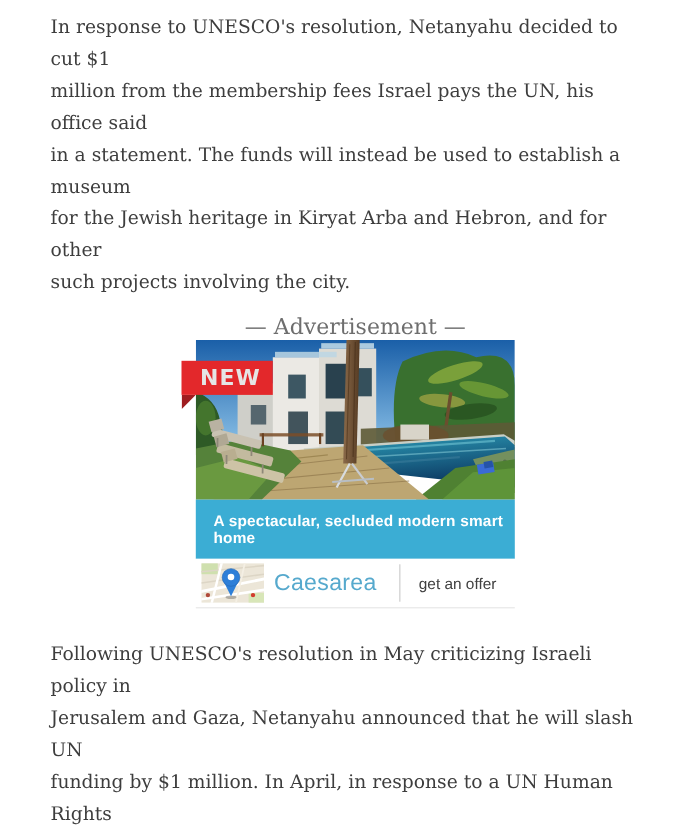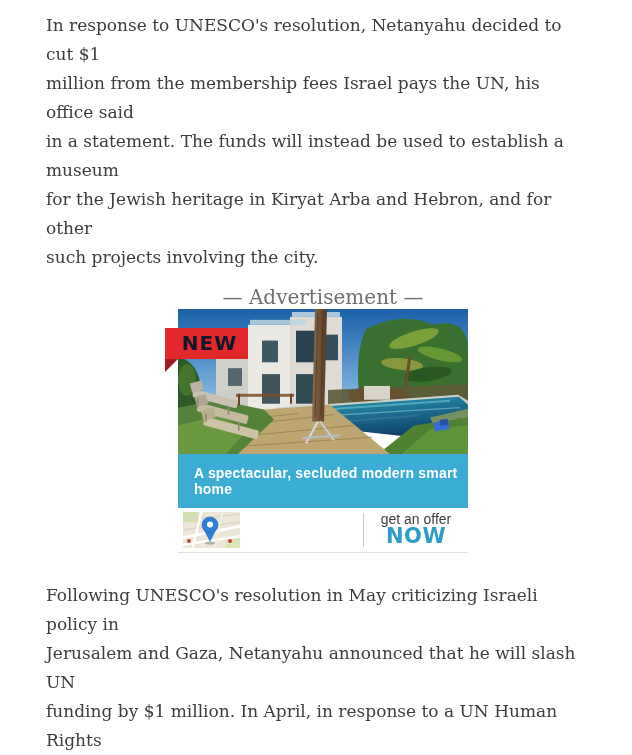--- a/index.html
+++ b/index.html
@@ -11,21 +11,21 @@
   .para-2{margin-top:28px;}
 
   .ad-label{width:290px;margin:14px 0 1px 132px;text-align:center;color:#6e6e6e;
             font-size:20px;line-height:22px;}
 
   .ad{width:290px;margin-left:132px;position:relative;border-bottom:1px solid #e2e2e2;}
   .ad-photo{position:relative;width:290px;height:145px;}
   .ad-photo svg{display:block;}
 
   .ribbon{position:absolute;left:-13px;top:19px;width:83px;height:31px;background:#e3282b;
-          color:#0f172a;font-family:"DejaVu Sans", sans-serif;font-weight:bold;font-size:20px;
+          color:#e5e5e5;font-family:"DejaVu Sans", sans-serif;font-weight:bold;font-size:20px;
           line-height:31px;text-align:center;letter-spacing:1px;padding-left:6px;box-sizing:border-box;}
   .ribbon-fold{position:absolute;left:-13px;top:50px;width:13px;height:13px;background:#9f1d20;
                -webkit-clip-path:polygon(0 0,100% 0,0 100%);clip-path:polygon(0 0,100% 0,0 100%);}
 
   .ad-caption{width:290px;height:54px;background:#3badd4;display:flex;align-items:center;
               justify-content:center;}
   .ad-caption span{color:#ffffff;font-family:"Liberation Sans", sans-serif;font-size:14px;
                    font-weight:600;letter-spacing:.2px;padding-left:16px;}
 
   .ad-footer{width:290px;height:44px;background:#ffffff;display:flex;align-items:center;}
@@ -168,24 +168,24 @@
           <path d="M31,38 L40,-2" stroke="#f4efe4" stroke-width="1.6" fill="none"></path>
           <circle cx="47" cy="29" r="2" fill="#d23b2e"></circle>
           <circle cx="6" cy="29" r="2" fill="#b04a3a"></circle>
           <g>
             <ellipse cx="27" cy="31" rx="5" ry="1.6" fill="rgba(0,0,0,0.25)"></ellipse>
             <path d="M20,16 L27,30 L34,16 Z" fill="#2e7fd8"></path>
             <circle cx="27" cy="13" r="8" fill="#2e7fd8" stroke="#2568b4" stroke-width="0.6"></circle>
             <circle cx="27" cy="12.5" r="3" fill="#ffffff"></circle>
           </g>
         </svg>
+        <span class="location">Caesarea</span>
         <div class="footer-divider"></div>
         <div class="cta">
           <span class="cta-line1">get an offer</span>
-          <span class="cta-line2">NOW</span>
         </div>
       </div>
     </div>
 
     <p class="para para-2">Following UNESCO's resolution in May criticizing Israeli policy in
 Jerusalem and Gaza, Netanyahu announced that he will slash UN
 funding by $1 million. In April, in response to a UN Human Rights
 Council resolution against the settlements, Netanyahu cut the fees
 by $2 million.</p>
 

